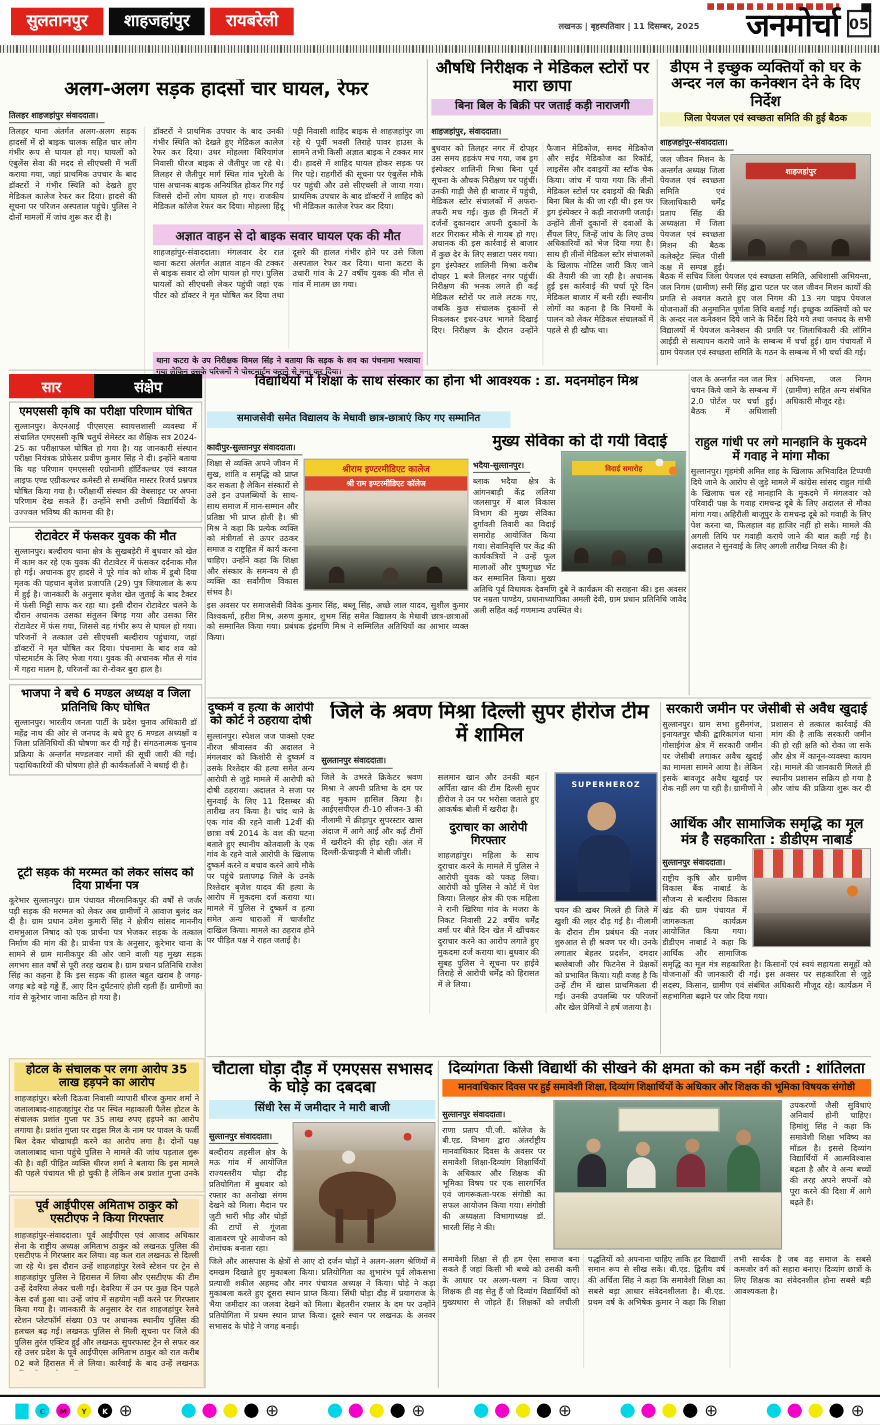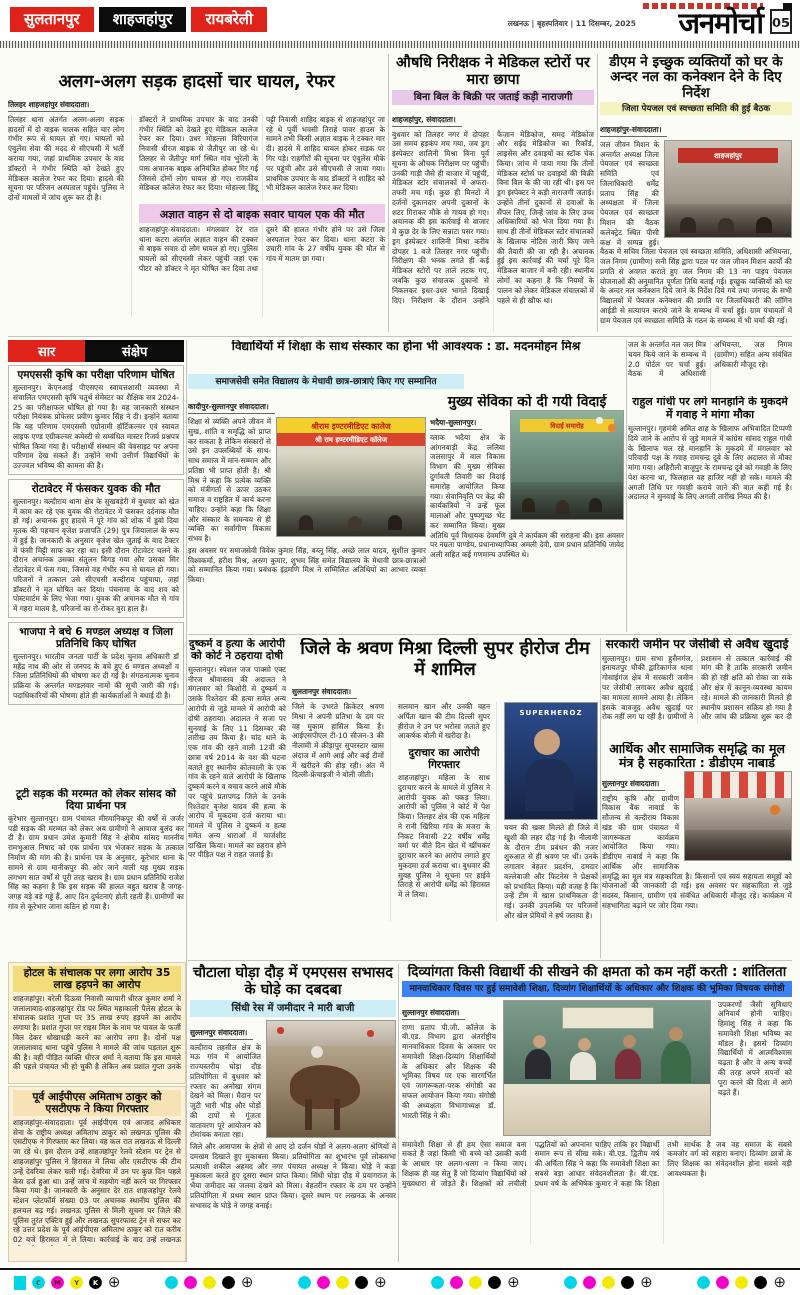--- a/index.html
+++ b/index.html
@@ -25,21 +25,21 @@
   .hl.h1{font-size:17.5px;white-space:nowrap;}
   .hl.h2{font-size:14.5px;}
   .hl.h3{font-size:12px;}
   .hl.h4{font-size:10.5px;}
   .by{font-size:7.3px;font-weight:bold;border-bottom:1px solid #666;display:inline-block;padding:2px 6px 2px 0;margin:2px 0 3px;}
   .t{font-size:7.3px;line-height:1.34;text-align:justify;color:#212121;}
   .c2{column-count:2;column-gap:8px;column-rule:1px solid #e3e3de;}
   .c3{column-count:3;column-gap:8px;column-rule:1px solid #e3e3de;}
   .sub{font-weight:bold;text-align:center;line-height:1.25;}
   .sub.cyan{background:#cdeef6;}
-  .sub.pink{background:#3b82f6;}
+  .sub.pink{background:#f97316;font-family:Liberation Serif, serif;}
   .sub.lav{background:#e9c9ea;}
   .sub.yel{background:#f4f2c0;}
   .inset-h{background:#f0c9ea;font-weight:bold;font-size:11px;text-align:center;padding:2px 1px;margin:3px 0 2px;}
   .inset-f{background:#f0c9ea;font-size:7.2px;font-weight:bold;padding:2px 3px;margin-top:3px;text-align:justify;}
   .vline{position:absolute;width:1px;background:#c4c4be;}
   .hline{position:absolute;height:1px;background:#c4c4be;}
   
   .saar-head{display:flex;height:22px;margin-bottom:3px;}
   .saar-head .r{background:#df231b;color:#fff;font-weight:bold;font-size:13px;flex:0 0 44%;display:flex;align-items:center;justify-content:center;}
   .saar-head .k{background:#0c0c0c;color:#fff;font-weight:bold;font-size:13px;flex:1;display:flex;align-items:center;justify-content:center;}
@@ -110,20 +110,21 @@
 
   <div class="art" style="left:8px;top:54px;width:377px;height:278px;margin-top:18px;">
     <div class="hl h1">अलग-अलग सड़क हादसों चार घायल, रेफर</div>
     <div><span class="by">तिलहर शाहजहांपुर संवाददाता।</span></div>
     <div style="display:flex;gap:7px;">
       <div class="t" style="flex:0 0 116px;">तिलहर थाना अंतर्गत अलग-अलग सड़क हादसों में दो बाइक चालक सहित चार लोग गंभीर रूप से घायल हो गए। घायलों को एंबुलेंस सेवा की मदद से सीएचसी में भर्ती कराया गया, जहां प्राथमिक उपचार के बाद डॉक्टरों ने गंभीर स्थिति को देखते हुए मेडिकल कालेज रेफर कर दिया। हादसे की सूचना पर परिजन अस्पताल पहुंचे। पुलिस ने दोनों मामलों में जांच शुरू कर दी है।</div>
       <div style="flex:1;border-left:1px solid #e3e3de;padding-left:7px;">
         <div class="t c2" style="height:86px;overflow:hidden;">डॉक्टरों ने प्राथमिक उपचार के बाद उनकी गंभीर स्थिति को देखते हुए मेडिकल कालेज रेफर कर दिया। उधर मोहल्ला बिरियागंज निवासी धीरज बाइक से जैतीपुर जा रहे थे। तिलहर से जैतीपुर मार्ग स्थित गांव भुरेली के पास अचानक बाइक अनियंत्रित होकर गिर गई जिससे दोनों लोग घायल हो गए। राजकीय मेडिकल कॉलेज रेफर कर दिया। मोहल्ला हिंदू पट्टी निवासी शाहिद बाइक से शाहजहांपुर जा रहे थे पूर्वी भवसी तिराहे पावर हाउस के सामने तभी किसी अज्ञात बाइक ने टक्कर मार दी। हादसे में शाहिद घायल होकर सड़क पर गिर पड़े। राहगीरों की सूचना पर एंबुलेंस मौके पर पहुंची और उसे सीएचसी ले जाया गया। प्राथमिक उपचार के बाद डॉक्टरों ने शाहिद को भी मेडिकल कालेज रेफर कर दिया।</div>
         <div class="inset-h">अज्ञात वाहन से दो बाइक सवार घायल एक की मौत</div>
         <div class="t c2" style="height:92px;overflow:hidden;">शाहजहांपुर-संवाददाता। मंगलवार देर रात थाना कटरा अंतर्गत अज्ञात वाहन की टक्कर से बाइक सवार दो लोग घायल हो गए। पुलिस घायलों को सीएचसी लेकर पहुंची जहां एक पीटर को डॉक्टर ने मृत घोषित कर दिया तथा दूसरे की हालत गंभीर होने पर उसे जिला अस्पताल रेफर कर दिया। थाना कटरा के उचारी गांव के 27 वर्षीय युवक की मौत से गांव में मातम छा गया।</div>
+        <div class="inset-f">थाना कटरा के उप निरीक्षक विमल सिंह ने बताया कि सड़क के शव का पंचनामा भरवाया गया लेकिन उसके परिजनों ने पोस्टमार्टम कराने से मना कर दिया।</div>
       </div>
     </div>
   </div>
 
   <div class="art" style="left:392px;top:54px;width:202px;height:278px;">
     <div class="hl h2">औषधि निरीक्षक ने मेडिकल स्टोरों पर मारा छापा</div>
     <div class="sub lav" style="font-size:10px;margin:3px 0 2px;padding:1px 0;">बिना बिल के बिक्री पर जताई कड़ी नाराजगी</div>
     <span class="by">शाहजहांपुर, संवाददाता।</span>
     <div class="t c2" style="height:206px;overflow:hidden;">बुधवार को तिलहर नगर में दोपहर उस समय हड़कंप मच गया, जब ड्रग इंस्पेक्टर शालिनी मिश्रा बिना पूर्व सूचना के औचक निरीक्षण पर पहुंचीं। उनकी गाड़ी जैसे ही बाजार में पहुंची, मेडिकल स्टोर संचालकों में अफरा-तफरी मच गई। कुछ ही मिनटों में दर्जनों दुकानदार अपनी दुकानों के शटर गिराकर मौके से गायब हो गए। अचानक की इस कार्रवाई से बाजार में कुछ देर के लिए सन्नाटा पसर गया। ड्रग इंस्पेक्टर शालिनी मिश्रा करीब दोपहर 1 बजे तिलहर नगर पहुंचीं। निरीक्षण की भनक लगते ही कई मेडिकल स्टोरों पर ताले लटक गए, जबकि कुछ संचालक दुकानों से निकलकर इधर-उधर भागते दिखाई दिए। निरीक्षण के दौरान उन्होंने फैजान मेडिकोज, समद मेडिकोज और सईद मेडिकोज का रिकॉर्ड, लाइसेंस और दवाइयों का स्टॉक चेक किया। जांच में पाया गया कि तीनों मेडिकल स्टोर्स पर दवाइयों की बिक्री बिना बिल के की जा रही थी। इस पर ड्रग इंस्पेक्टर ने कड़ी नाराजगी जताई। उन्होंने तीनों दुकानों से दवाओं के सैंपल लिए, जिन्हें जांच के लिए उच्च अधिकारियों को भेज दिया गया है। साथ ही तीनों मेडिकल स्टोर संचालकों के खिलाफ नोटिस जारी किए जाने की तैयारी की जा रही है। अचानक हुई इस कार्रवाई की चर्चा पूरे दिन मेडिकल बाजार में बनी रही। स्थानीय लोगों का कहना है कि नियमों के पालन को लेकर मेडिकल संचालकों में पहले से ही खौफ था।</div>
   </div>

